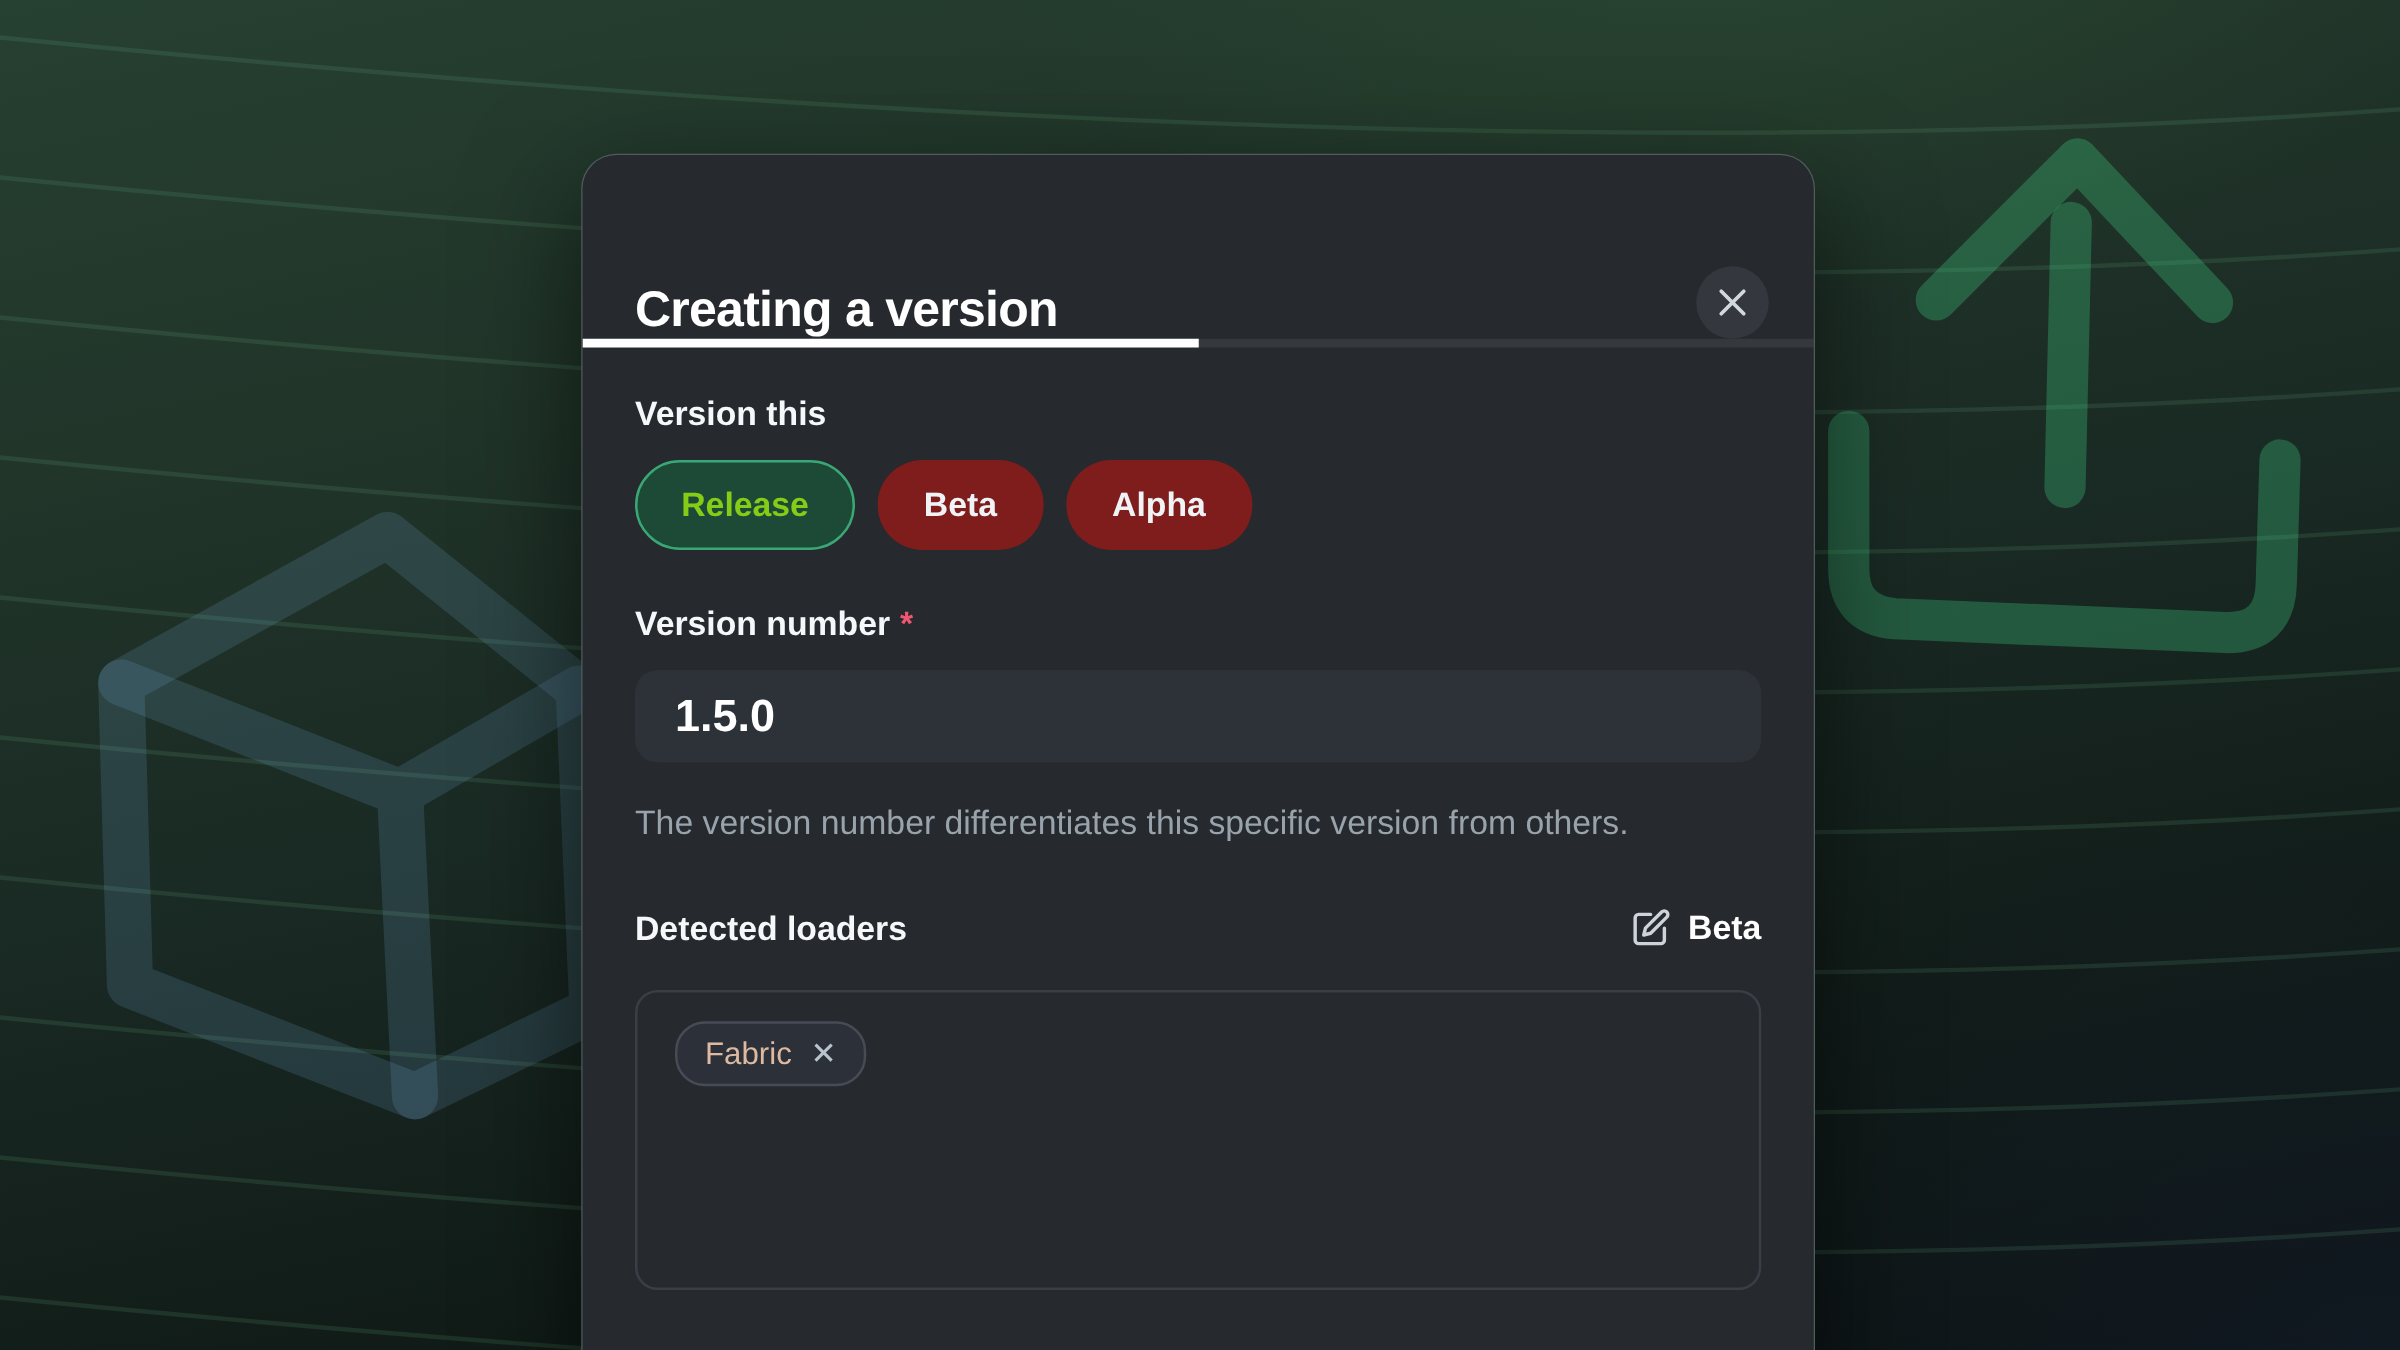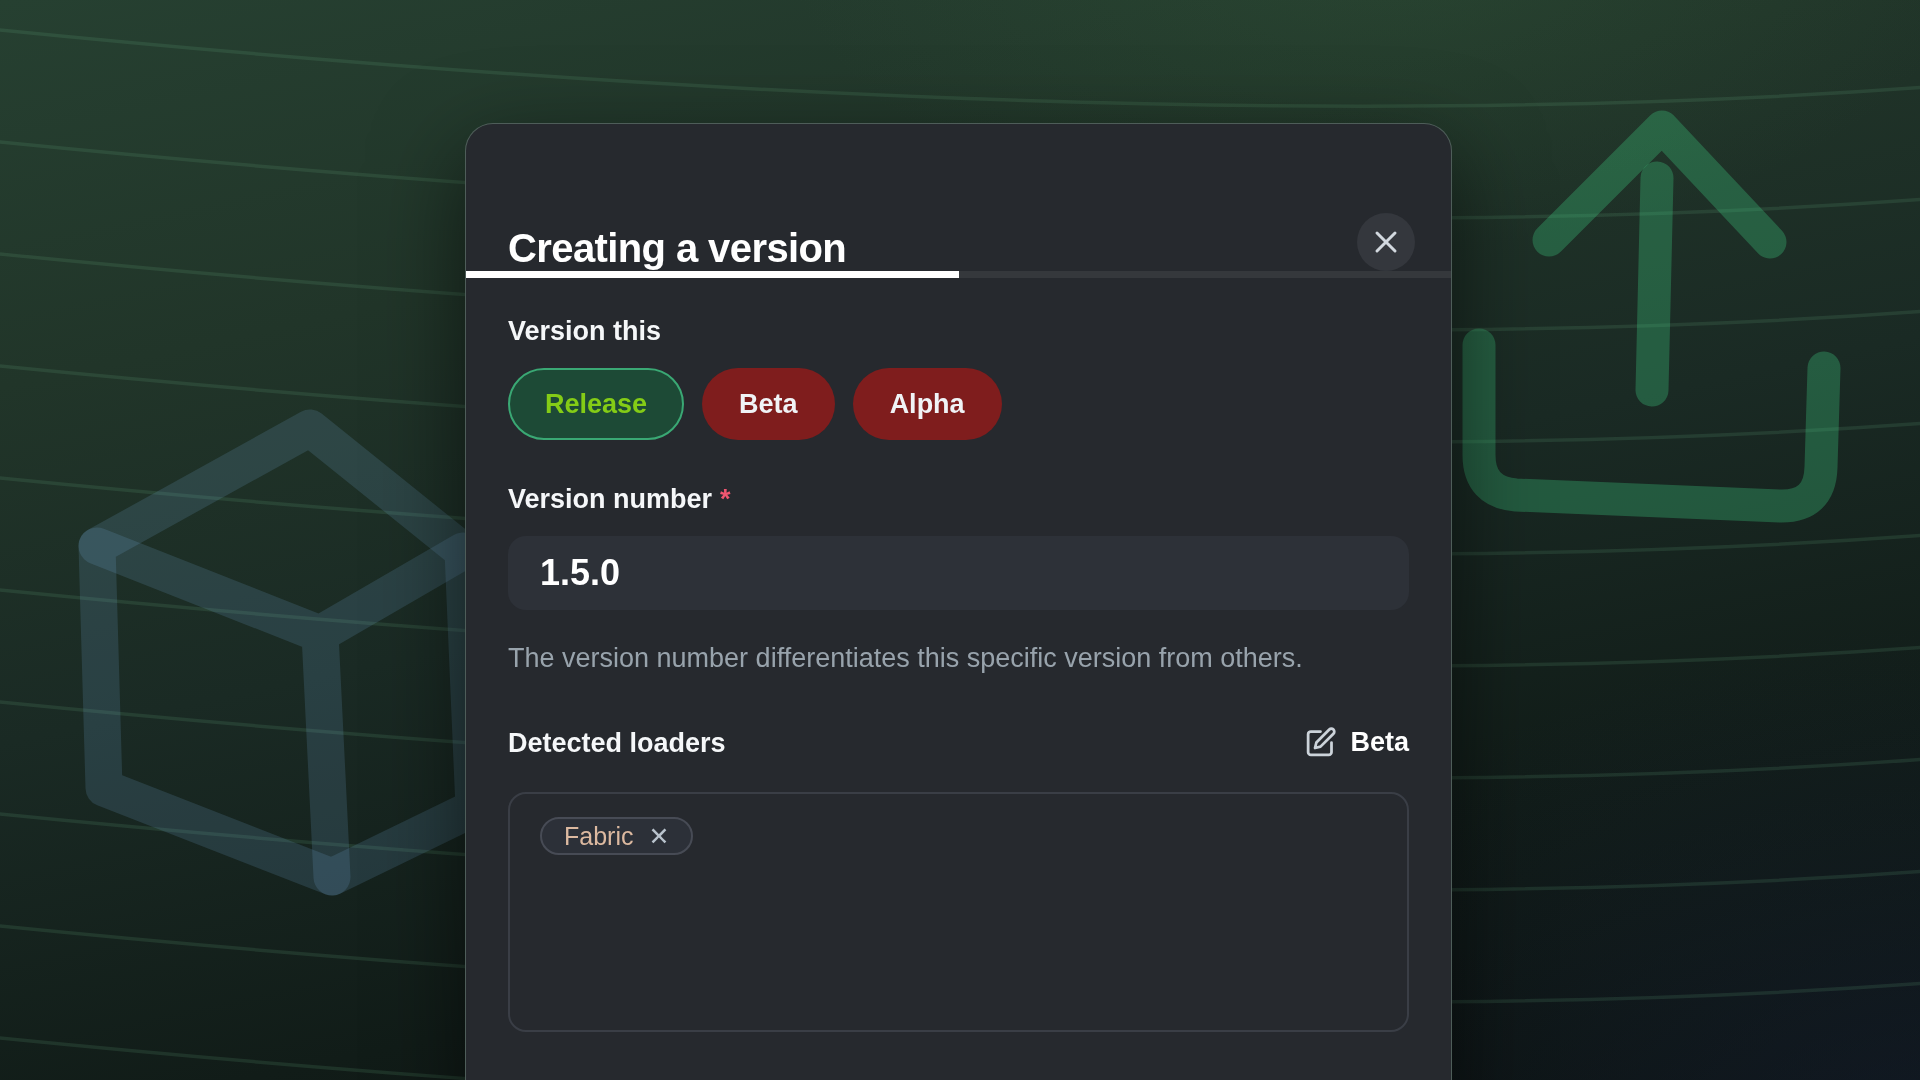--- a/index.html
+++ b/index.html
@@ -33,21 +33,21 @@
   .text-input{display:block;width:100%;height:74px;margin-top:22px;background:#2d3138;
     border:none;border-radius:18px;padding:0 32px;font-size:36px;font-weight:700;
     color:#ffffff;box-sizing:border-box;outline:none;font-family:inherit;}
   .help-text{margin-top:26px;max-width:830px;font-size:27px;line-height:44px;
     color:#98a3ac;font-weight:400;}
   .loaders-head{margin-top:46px;display:flex;align-items:center;justify-content:space-between;}
   .edit-btn{display:flex;align-items:center;gap:13px;background:none;border:none;cursor:pointer;
     color:#ffffff;font-size:27px;font-weight:700;font-family:inherit;padding:0;}
   .loaders-box{margin-top:33px;border:2px solid #3a3e46;border-radius:18px;height:240px;
     padding:23px 30px;box-sizing:border-box;}
-  .loader-chip{display:inline-flex;align-items:center;gap:15px;height:38px;padding:0 22px;
+  .loader-chip{display:inline-flex;align-items:center;gap:15px;height:52px;padding:0 22px;
     border:2px solid #474b55;background:#2c3038;border-radius:24px;box-sizing:border-box;}
   .loader-chip .chip-label{font-size:25px;font-weight:500;color:#dcb9a0;}
   .chip-x{color:#b9c3cd;font-size:25px;line-height:1;cursor:pointer;}
 </style>
 </head>
 <body>
 
 <div class="stage">
 
   <svg class="bg-decor" width="1920" height="1080" viewBox="0 0 1920 1080" aria-hidden="true">

